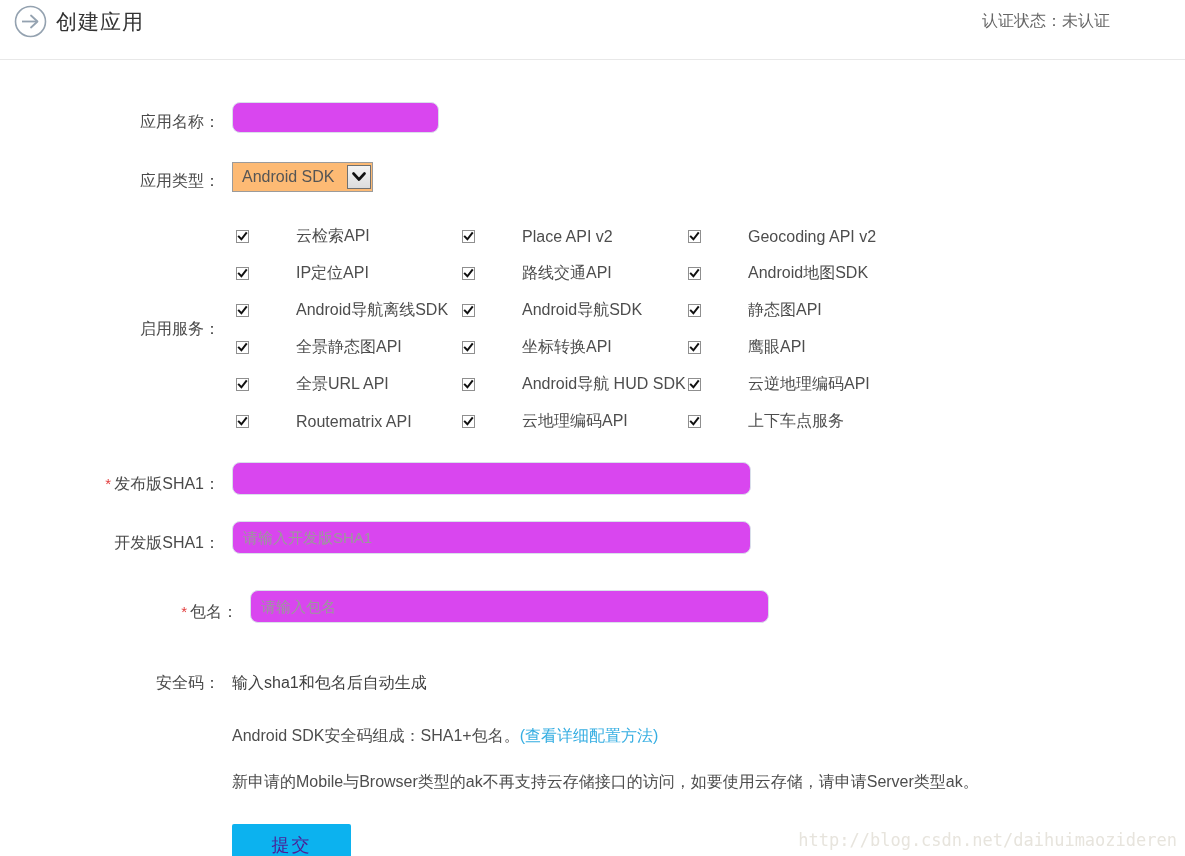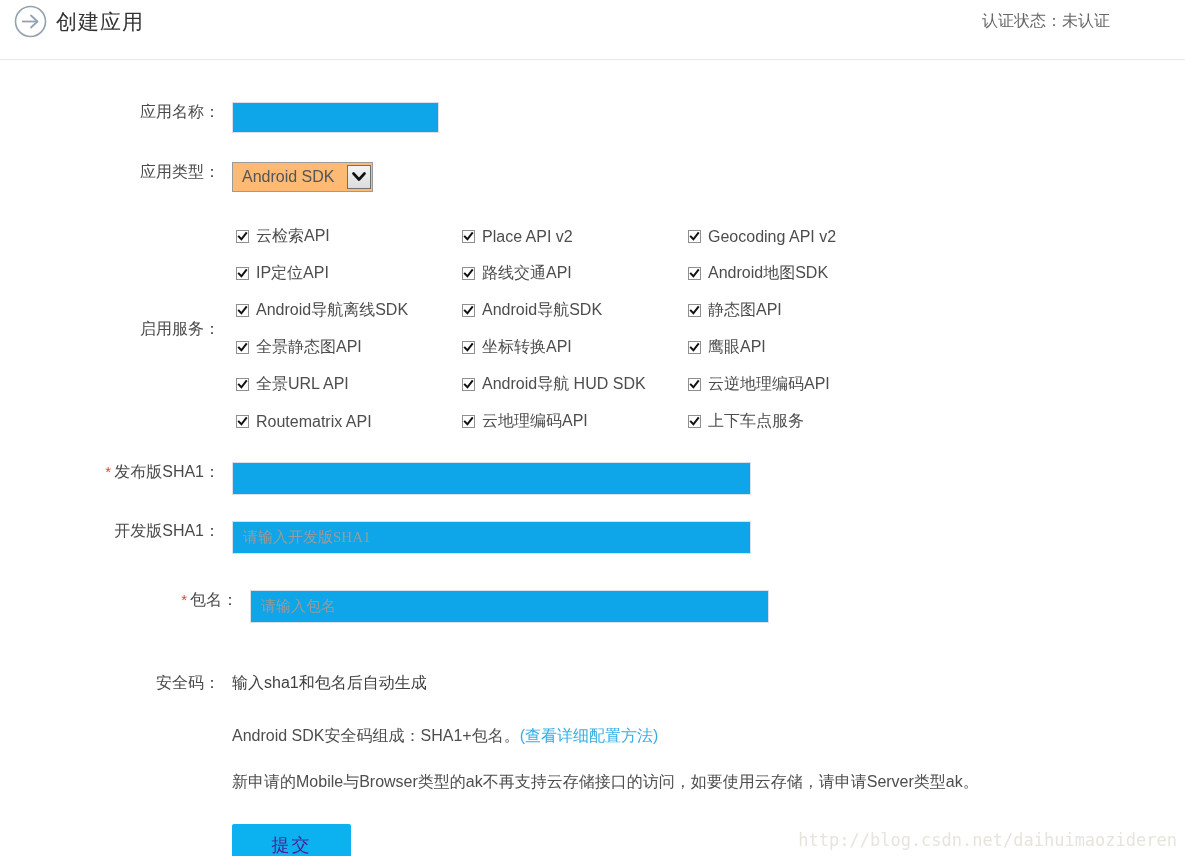--- a/index.html
+++ b/index.html
@@ -16,29 +16,29 @@
   
   .header{ height:60px; display:flex; align-items:center; padding:0 75px 16px 14px;
     border-bottom:1px solid var(--hairline); }
   .back-circle{ width:33px; height:33px; flex:0 0 auto; }
   .header-title{ font-size:21px; color:#333; margin-left:9px; font-weight:400;
     letter-spacing:1px; }
   .header-right{ margin-left:auto; font-size:16px; color:#666; }
 
   
   .form{ padding-top:42px; }
-  .row{ display:flex; align-items:flex-start; }
+  .row{ display:flex; align-items:flex-end; }
   .lbl{ width:232px; flex:0 0 auto; text-align:right; padding-right:12px;
     font-size:16px; color:#4a4a4a; }
   .req{ color:#e23c3c; margin-right:3px; font-size:15px; }
   .ctl{ flex:1 1 auto; }
 
-  input[type=text]{ border:1px solid var(--border-light); border-radius:0;
-    font-size:15px; color:#333; padding:0 10px; outline:none; background:#0ea5e9;
-    font-family:Liberation Serif, serif; }
+  input[type=text]{ border:1px solid var(--border-light); border-radius:8px;
+    font-size:15px; color:#333; padding:0 10px; outline:none; background:#d946ef;
+    font-family:Liberation Sans, sans-serif; }
   input[type=text]::placeholder{ color:#9a9a9a; opacity:1; }
   .inp-name{ width:207px; height:31px; border-color:#cfd6df; }
   .inp-wide{ width:519px; height:33px; }
 
   .row-name{ margin-bottom:29px; }
   .row-type{ margin-bottom:36px; }
 
   
   .select{ display:inline-flex; align-items:center; width:141px; height:30px;
     border:1px solid #9b9b9b; background:#fdba74; padding:1px 1px 1px 9px;
@@ -46,21 +46,21 @@
   .select-value{ font-size:16px; color:#555; flex:1 1 auto; white-space:nowrap; }
   .select-arrow{ width:24px; height:24px; flex:0 0 auto; margin-left:2px;
     border:1px solid #707070; background:linear-gradient(#f4f4f4,#dcdcdc);
     display:flex; align-items:center; justify-content:center; }
 
   
   .row-services{ align-items:center; margin-bottom:32px; }
   .svc-grid{ display:grid; grid-template-columns:226px 226px 260px;
     row-gap:20px; padding-left:4px; }
   .svc-item{ display:flex; align-items:center; font-size:16px; color:#4d4d4d;
-    height:17px; cursor:default; }
+    height:17px; cursor:default;gap:40px; }
   .cbx{ width:13px; height:13px; border:1px solid #8f8f8f; background:#fff;
     margin-right:7px; flex:0 0 auto; display:flex; align-items:center;
     justify-content:center; cursor:pointer; }
 
   .row-gap26{ margin-bottom:26px; }
   .row-gap27{ margin-bottom:36px; }
   .row-gap32{ margin-bottom:50px;padding-left:18px; }
   .static-text{ font-size:16px; color:#3f3f3f; }
 
   .row-note{ margin-top:32px; }

